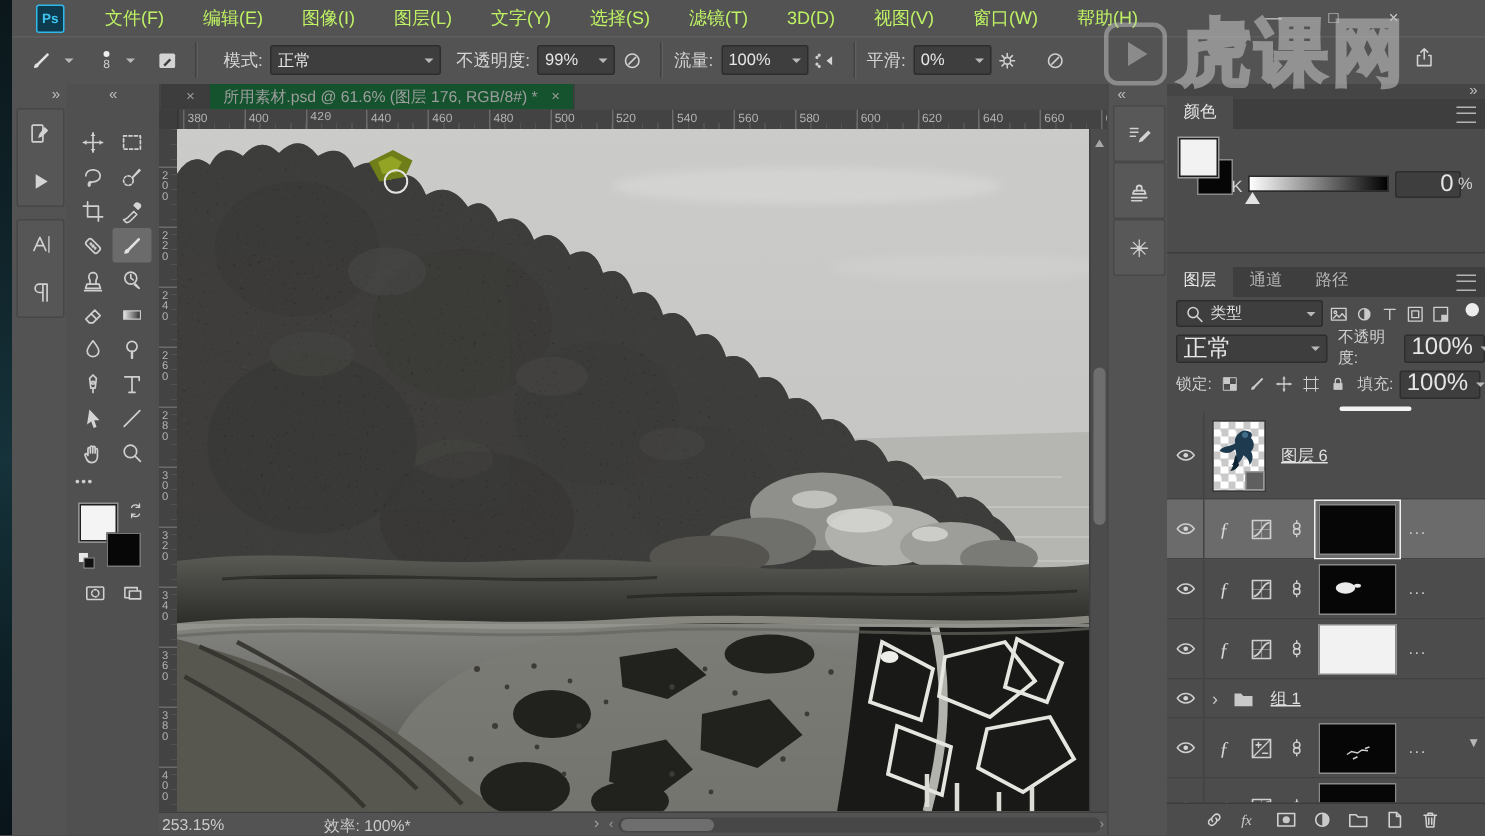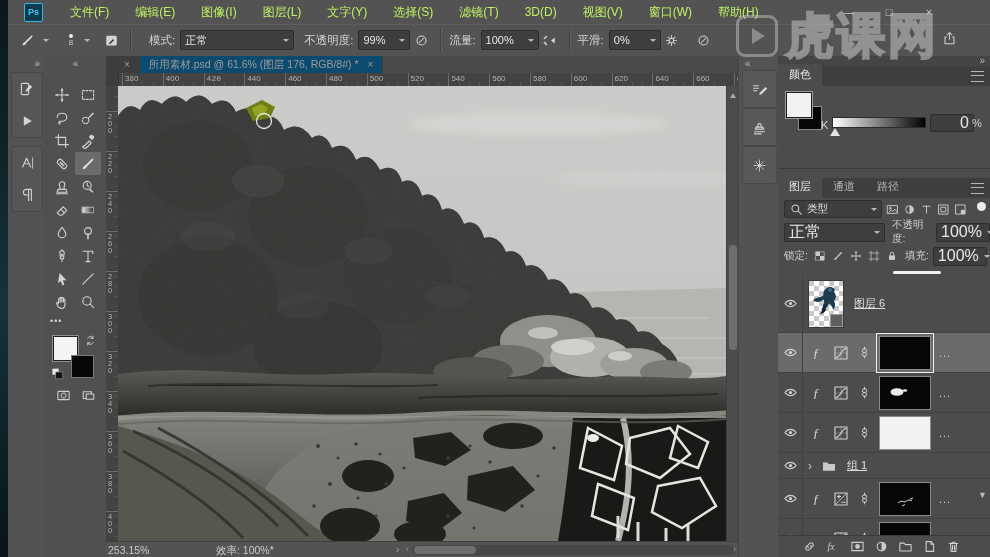--- a/index.html
+++ b/index.html
@@ -37,21 +37,21 @@
   #wm-play{width:0;height:0;border-left:13px solid rgba(195,195,195,.5);
     border-top:8px solid transparent;border-bottom:8px solid transparent;margin-left:3px;}
   #wm-text{font-size:48px;font-weight:bold;line-height:1;letter-spacing:3px;color:transparent;
     -webkit-text-stroke:2.4px rgba(198,198,198,.55);}
   #share-icon{left:942px;top:31px;z-index:61;}
   
   #tabbar{left:106px;top:56px;width:632px;height:17px;background:#4a4a4a;display:flex;overflow:hidden;}
   .doc-tab{display:flex;align-items:center;padding:0 9px;font-size:10.5px;white-space:nowrap;
     border-right:1px solid #3c3c3c;}
   .doc-tab.active{background:#3d3d3d;color:#dadada;}
-  .doc-tab.inactive{background:#0c4a6e;color:#9d9d9d;}
+  .doc-tab.inactive{background:#14532d;color:#9d9d9d;}
   .tab-close{margin-left:9px;font-size:10px;color:#9a9a9a;}
   
   #leftdock{left:8px;top:56px;width:36px;height:501px;background:#535353;border-right:1px solid #444;}
   .dock-collapse{position:absolute;top:2px;right:5px;font-size:10px;color:#bdbdbd;letter-spacing:-1px;}
   .ldock-group{position:absolute;left:3px;width:30px;background:#565656;border:1px solid #474747;border-radius:2px;}
   .ldock-cell{height:32px;display:flex;align-items:center;justify-content:center;color:#d2d2d2;}
   
   #toolbar{left:44px;top:56px;width:62px;height:501px;background:#505050;border-right:1px solid #424242;}
   #tool-collapse{position:absolute;top:2px;left:0;width:100%;text-align:center;font-size:10px;color:#bdbdbd;letter-spacing:-1px;}
   #toolgrid{position:absolute;top:27px;left:5px;width:52px;display:grid;grid-template-columns:26px 26px;grid-auto-rows:23px;}

